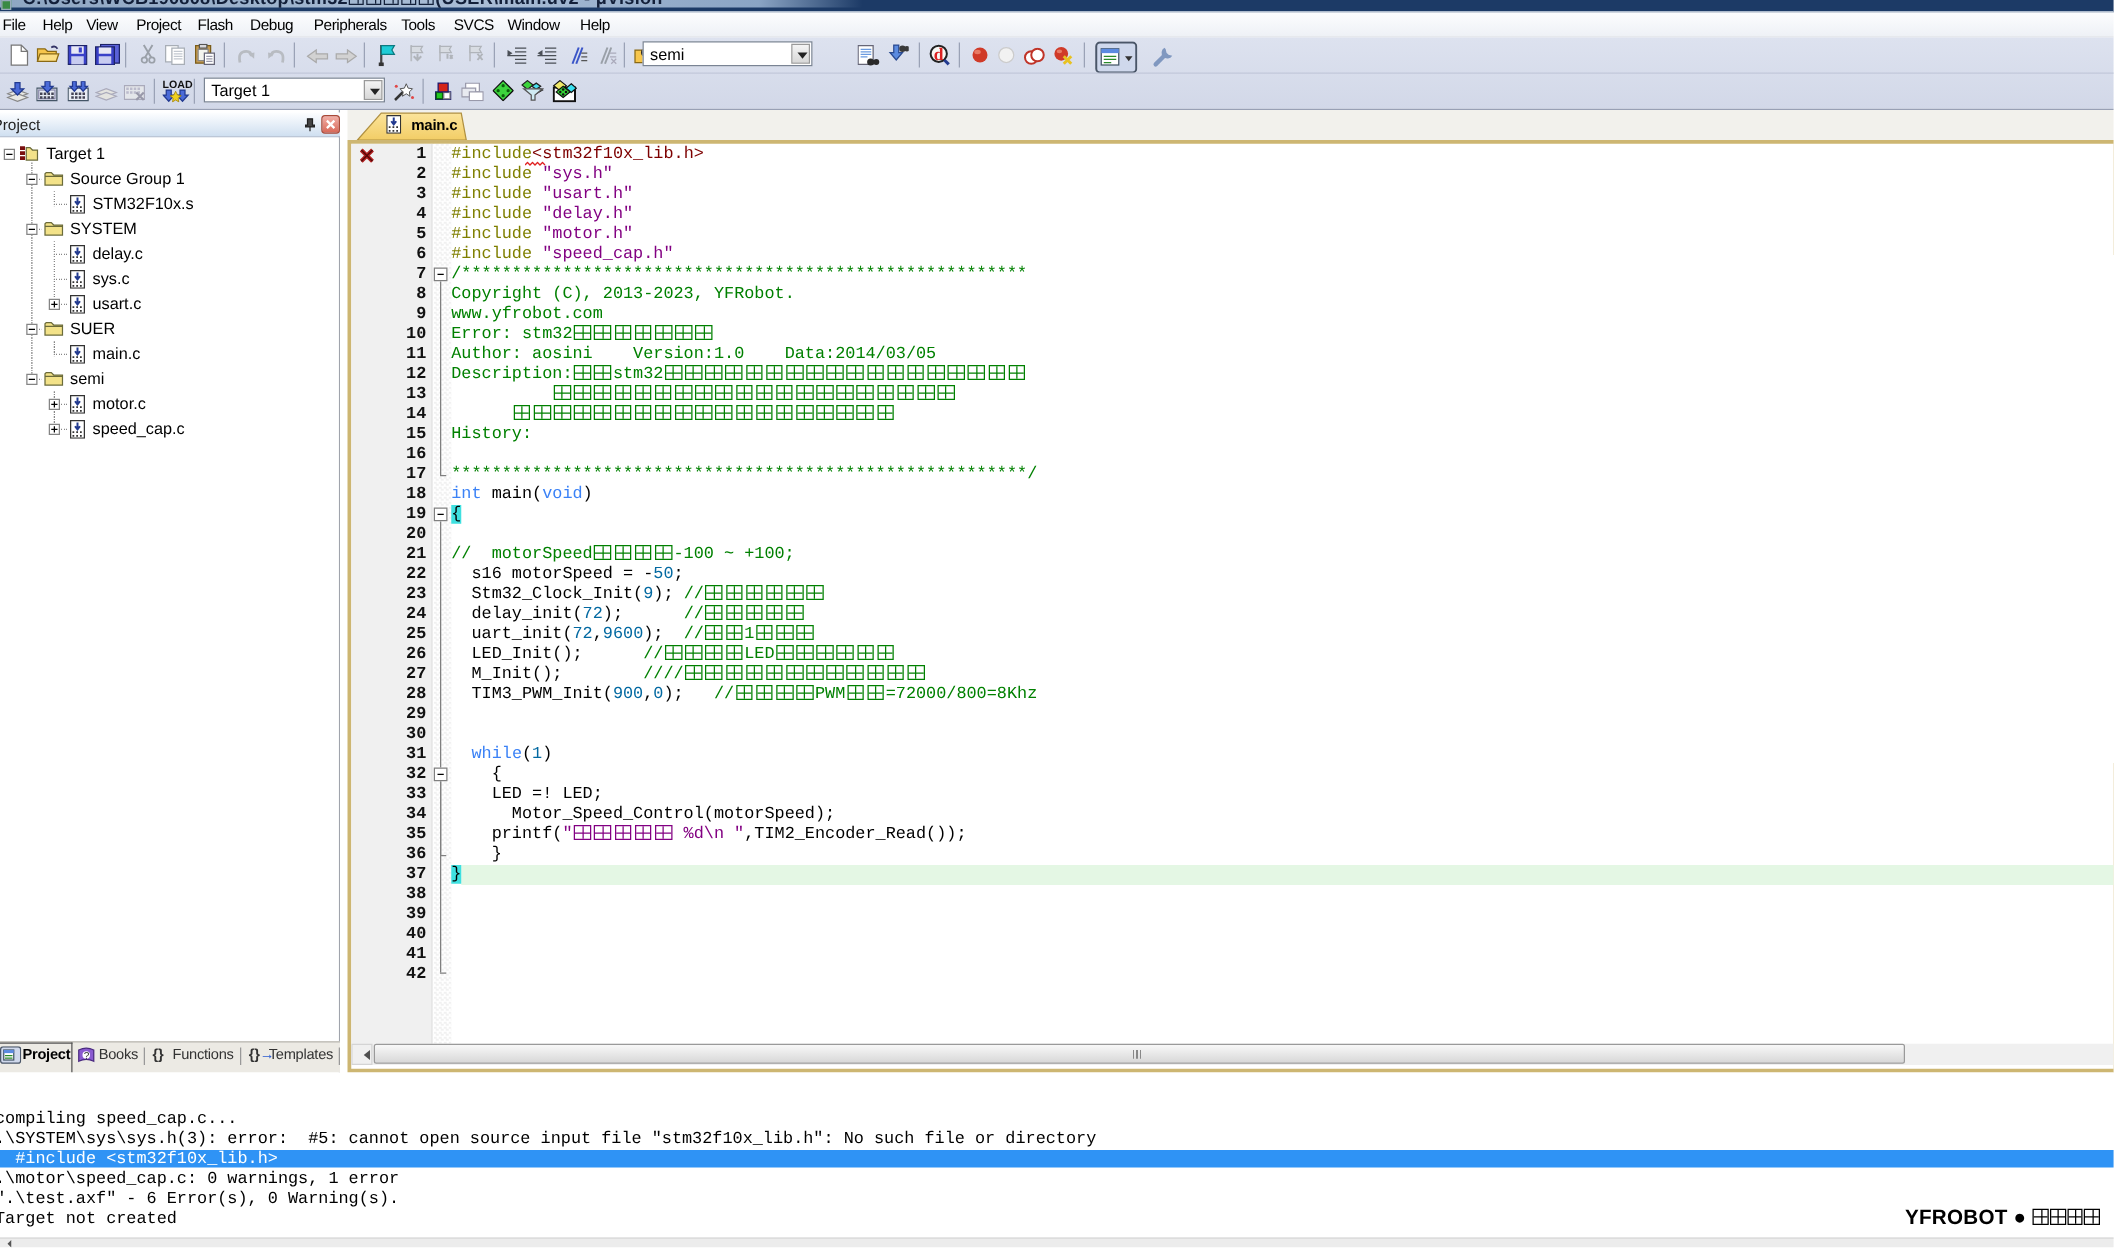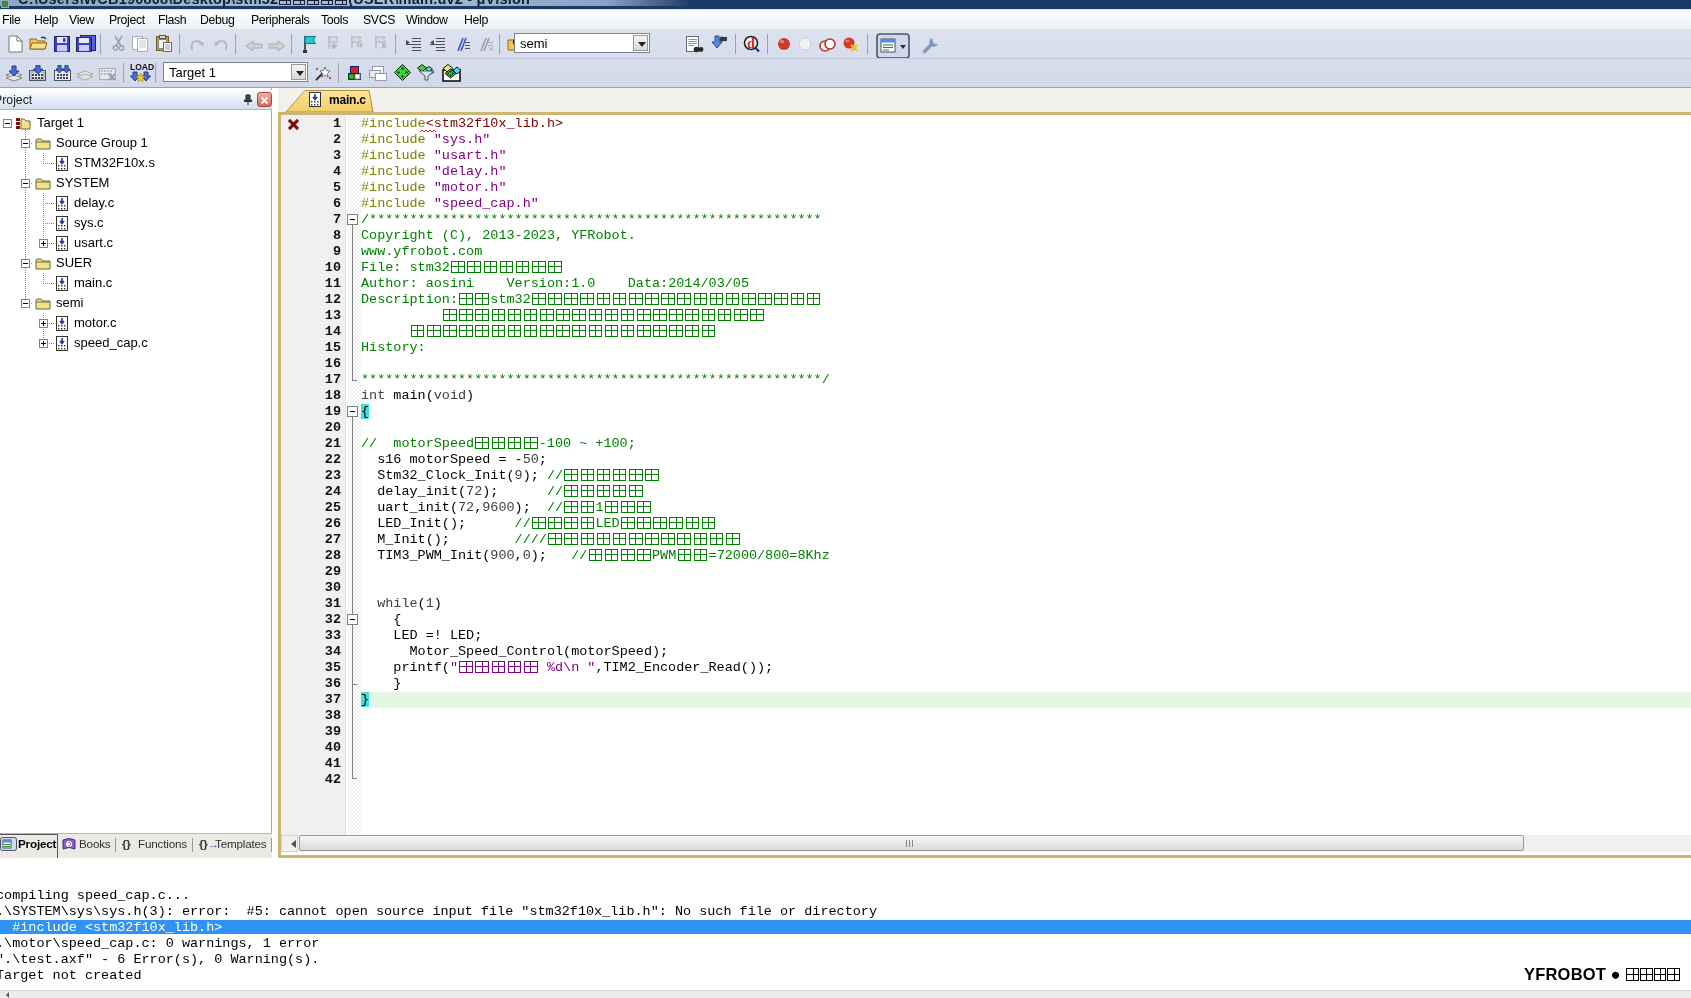--- a/index.html
+++ b/index.html
@@ -42,21 +42,21 @@
 #edit {position:absolute;left:278px;top:88px;width:1413px;height:770px}
 #tabstrip {position:absolute;left:0;top:0;width:1413px;height:24px;background:#f2f1ec}
 #tab {position:absolute;left:0px;top:0px}
 #tablbl {position:absolute;left:51px;top:5px;font-size:12px;font-weight:bold;color:#000;letter-spacing:-0.2px}
 #frame {position:absolute;left:0;top:24px;width:1413px;height:746px;background:#cdb672;border:none}
 #canvas {position:absolute;left:3px;top:3px;width:1410px;height:740px;background:#fff;overflow:hidden}
 #gutter {position:absolute;left:0;top:0;width:65px;height:720px;background:#f0f0f0;border-right:1px solid #e2e2e2}
 .ln {position:absolute;width:60px;text-align:right;font-family:"Liberation Mono",monospace;font-size:13.48px;line-height:16px;color:#111;font-weight:bold}
 .cl {position:absolute;left:80px;font-family:"Liberation Mono",monospace;font-size:13.48px;line-height:16px;white-space:pre;color:#000}
 .cl .d {color:#7f7f00} .cl .s {color:#820082} .cl .i {color:#7d0000} .cl .c {color:#008000}
-.cl .k {color:#404040} .cl .n {color:#404040} .cl .b {background:#3fe0e0}
+.cl .k {color:#3b82f6} .cl .n {color:#0369a1} .cl .b {background:#3fe0e0}
 #row37 {position:absolute;left:88px;top:577px;width:1322px;height:16px;background:#e4f7e4}
 .foldbox {position:absolute;left:66px;width:11px;height:11px;border:1px solid #808080;background:#fff}
 .foldbox::before {content:"";position:absolute;left:2px;right:2px;top:4px;border-top:1px solid #000}
 .fline {position:absolute;left:71px;width:1px;background:#808080}
 .fcorner {position:absolute;left:71px;width:5px;height:1px;background:#808080}
 
 #hsb {position:absolute;left:0;top:720px;width:1410px;height:17px;background:#f0f0f0}
 #hsb .lb {position:absolute;left:0;top:0;width:17px;height:17px;background:#f0f0f0;border:1px solid #d4d4d4}
 #hsb .lb::after {content:"";position:absolute;left:5px;top:4px;border:4.5px solid transparent;border-right:5px solid #505050}
 #hsb .thumb {position:absolute;left:18px;top:0;width:1225px;height:16px;background:linear-gradient(#f8f8f8,#d8d8d8);border:1px solid #9a9a9a;border-radius:2px}
@@ -613,21 +613,21 @@
 <div class="cl" style="top:65px"><span class="d">#include </span><span class="s">"motor.h"</span></div>
 <div class="ln" style="top:81px">6</div>
 <div class="cl" style="top:81px"><span class="d">#include </span><span class="s">"speed_cap.h"</span></div>
 <div class="ln" style="top:97px">7</div>
 <div class="cl" style="top:97px"><span class="c">/********************************************************</span></div>
 <div class="ln" style="top:113px">8</div>
 <div class="cl" style="top:113px"><span class="c">Copyright (C), 2013-2023, YFRobot.</span></div>
 <div class="ln" style="top:129px">9</div>
 <div class="cl" style="top:129px"><span class="c">www.yfrobot.com</span></div>
 <div class="ln" style="top:145px">10</div>
-<div class="cl" style="top:145px"><span class="c">File: stm32</span><span class="c"><i class="g"></i><i class="g"></i><i class="g"></i><i class="g"></i><i class="g"></i><i class="g"></i><i class="g"></i></span></div>
+<div class="cl" style="top:145px"><span class="c">Error: stm32</span><span class="c"><i class="g"></i><i class="g"></i><i class="g"></i><i class="g"></i><i class="g"></i><i class="g"></i><i class="g"></i></span></div>
 <div class="ln" style="top:161px">11</div>
 <div class="cl" style="top:161px"><span class="c">Author: aosini    Version:1.0    Data:2014/03/05</span></div>
 <div class="ln" style="top:177px">12</div>
 <div class="cl" style="top:177px"><span class="c">Description:</span><span class="c"><i class="g"></i><i class="g"></i></span><span class="c">stm32</span><span class="c"><i class="g"></i><i class="g"></i><i class="g"></i><i class="g"></i><i class="g"></i><i class="g"></i><i class="g"></i><i class="g"></i></span><span class="c"><i class="g"></i><i class="g"></i><i class="g"></i><i class="g"></i><i class="g"></i><i class="g"></i><i class="g"></i><i class="g"></i><i class="g"></i><i class="g"></i></span></div>
 <div class="ln" style="top:193px">13</div>
 <div class="cl" style="top:193px">          <span class="c"><i class="g"></i><i class="g"></i><i class="g"></i><i class="g"></i><i class="g"></i><i class="g"></i><i class="g"></i><i class="g"></i><i class="g"></i><i class="g"></i><i class="g"></i><i class="g"></i><i class="g"></i><i class="g"></i><i class="g"></i><i class="g"></i><i class="g"></i><i class="g"></i><i class="g"></i><i class="g"></i></span></div>
 <div class="ln" style="top:209px">14</div>
 <div class="cl" style="top:209px">      <span class="c"><i class="g"></i><i class="g"></i><i class="g"></i><i class="g"></i><i class="g"></i><i class="g"></i><i class="g"></i><i class="g"></i><i class="g"></i><i class="g"></i><i class="g"></i><i class="g"></i><i class="g"></i><i class="g"></i><i class="g"></i><i class="g"></i><i class="g"></i><i class="g"></i><i class="g"></i></span></div>
 <div class="ln" style="top:225px">15</div>
 <div class="cl" style="top:225px"><span class="c">History:</span></div>

